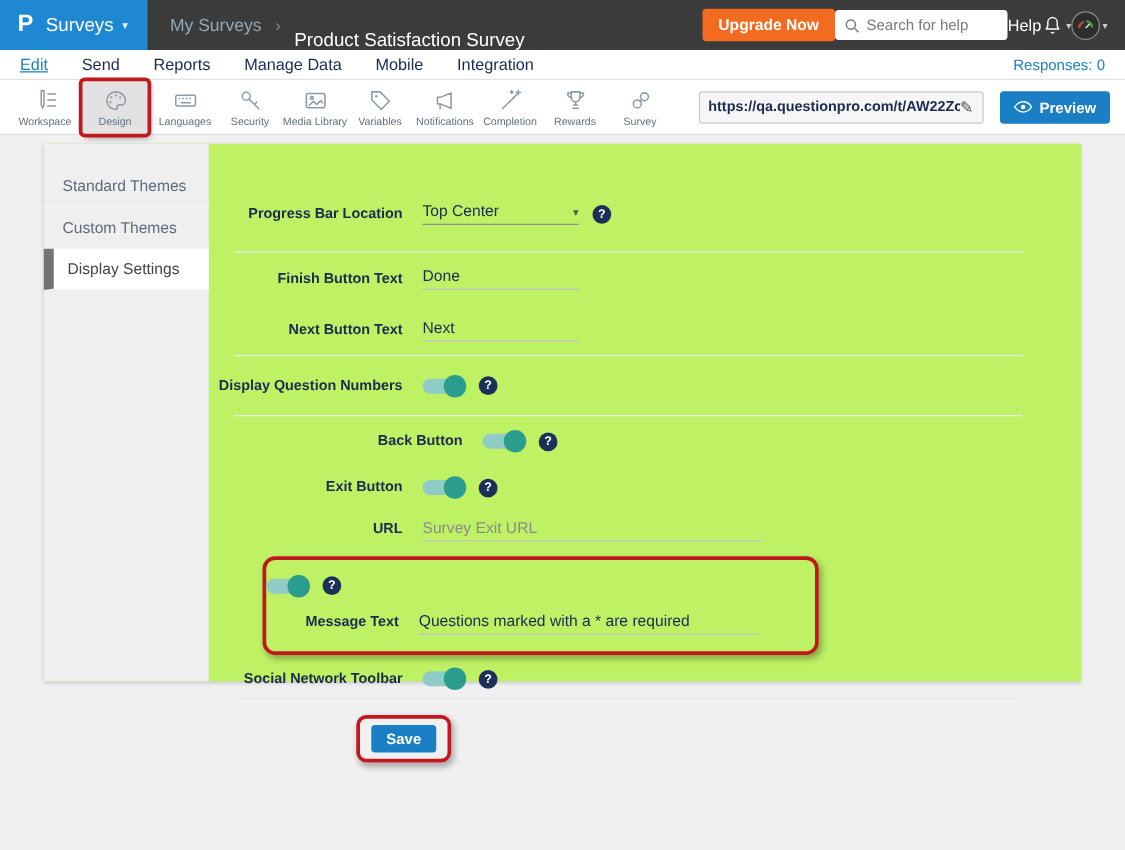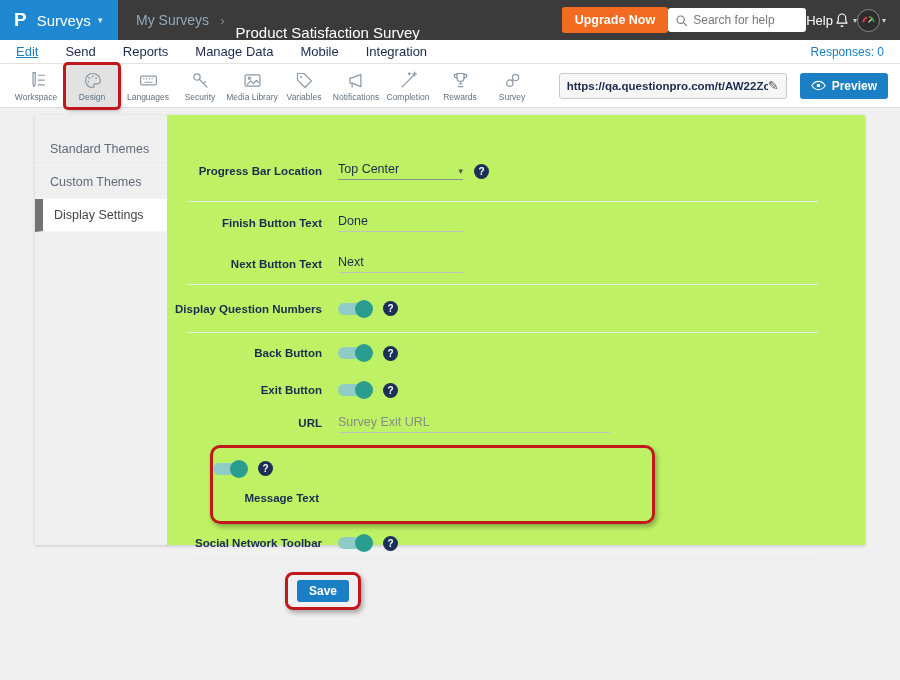--- a/index.html
+++ b/index.html
@@ -52,21 +52,21 @@
   .side-item { height:33px; line-height:33px; padding-left:15px; font-size:12.5px; color:#5f6b7a; border-bottom:1px solid #f6f6f6; cursor:pointer; }
   .side-item.active { background:#fff; border-left:8px solid #737373; padding-left:11px; color:#454545; }
   
   .form { flex:1; }
   .row { display:flex; align-items:center; }
   .flabel { width:155px; text-align:right; margin-right:16px; font-size:11.5px; font-weight:700; color:#1b2a4e; flex-shrink:0; }
   .divider { border:none; border-top:1px solid #eaeaea; margin:0 47px 0 20px; }
   .row-progress { height:86px; padding-top:26px; }
   .row-next, .row-finish { height:41px; }
   .row-dqn { height:47px; }
-  .row-back { height:40px; }
+  .row-back { height:40px;margin-left:48px; }
   .row-exit { height:34px; }
   .row-url { height:32px; }
   .row-social { height:30px; margin-top:4px; }
   .select-ctl { width:125px; border-bottom:1px solid #8f8f8f; display:flex; align-items:flex-end; padding-bottom:3px; cursor:pointer; }
   .select-val { font-size:12.5px; color:#1b2a4e; }
   .select-caret { margin-left:auto; font-size:9px; color:#555; }
   .txt { border:none; outline:none; background:transparent; border-bottom:1px solid #c2c2c2; font-size:12.5px; color:#1b2a4e; padding:1px 0 3px; font-family:inherit; }
   .txt.small { width:125px; }
   .txt.wide { width:272px; }
   .txt::placeholder { color:#8a8a8a; }
@@ -294,20 +294,21 @@
 
       <div class="redbox">
         <div class="row row-validation">
           <span class="toggle">
               <span class="knob"></span>
             </span>
           <span class="help-ic">?</span>
         </div>
         <div class="row row-msg">
           <span class="flabel">Message Text</span>
+          <input class="txt wide" value="Questions marked with a * are required" style="">
         </div>
       </div>
 
       <div class="row row-social">
         <span class="flabel">Social Network Toolbar</span>
         <span class="toggle">
             <span class="knob"></span>
           </span>
         <span class="help-ic">?</span>
       </div>

